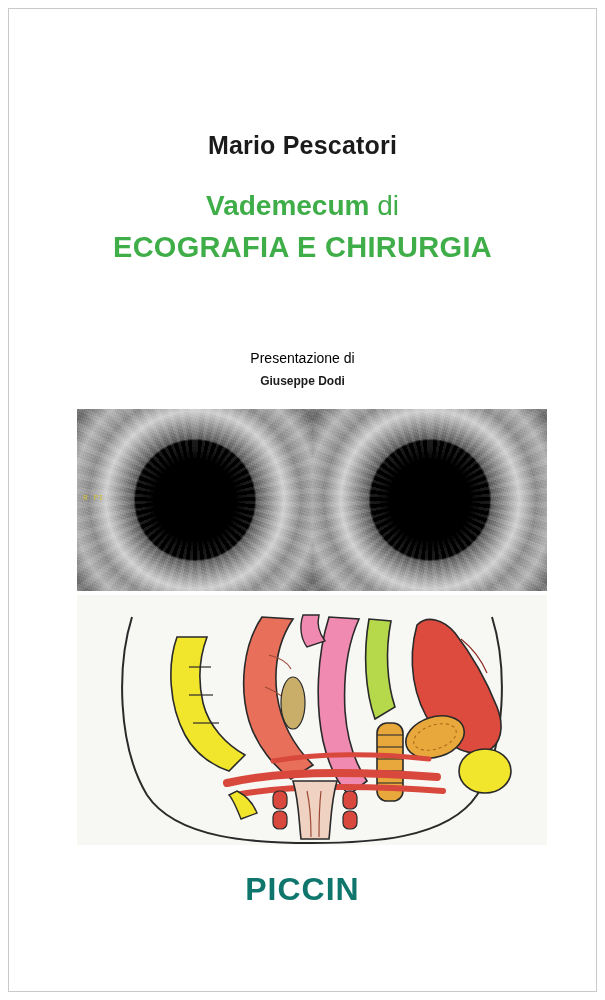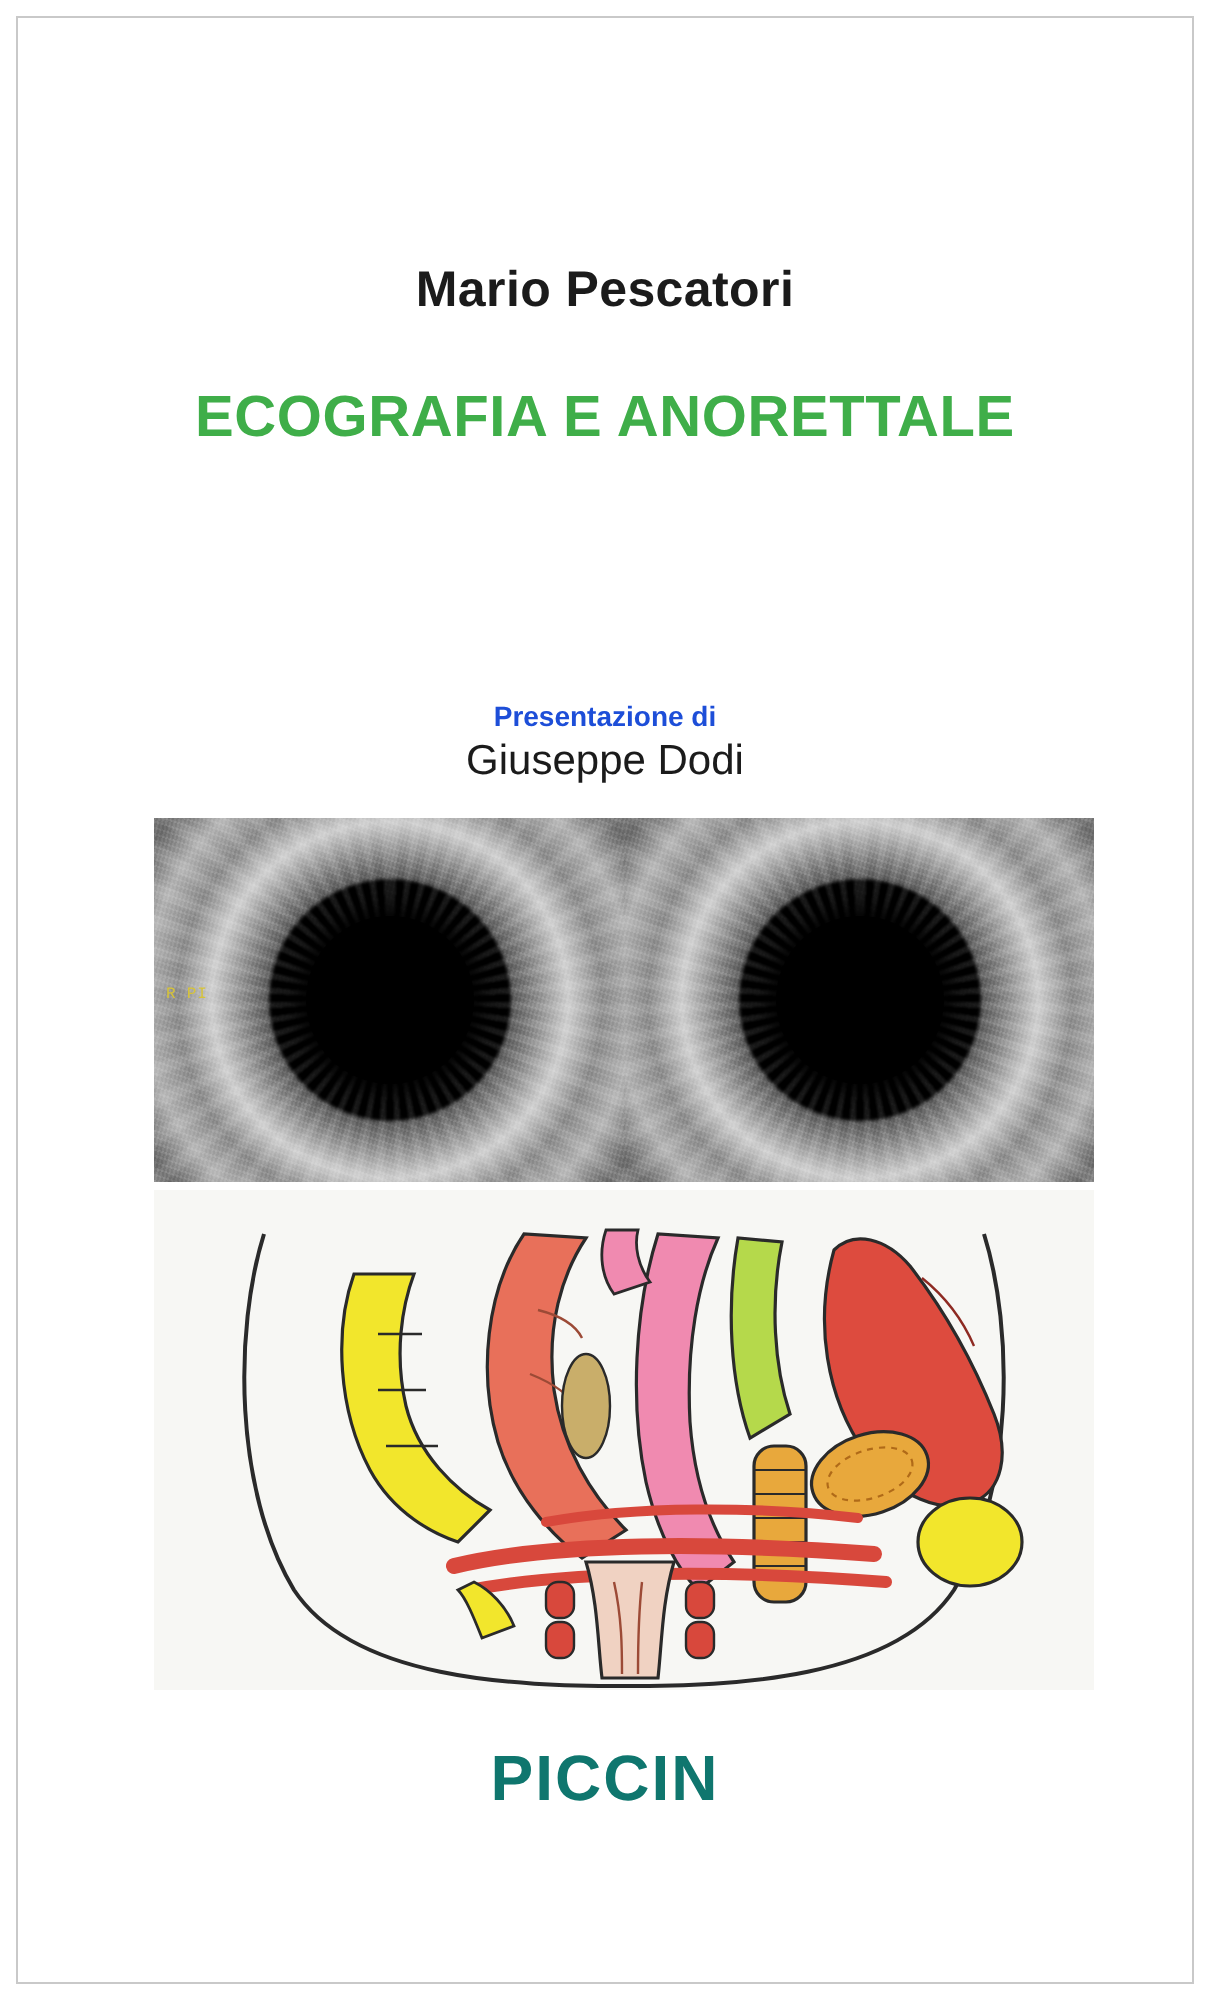--- a/index.html
+++ b/index.html
@@ -73,27 +73,26 @@
   }
   .presentation {
     position: absolute;
     left: 0;
     right: 0;
     top: 338px;
     text-align: center;
   }
   .presentation-label {
     font-size: 14px;
-    color: #1d4ed8;
+    color: #000000;
     line-height: 22px;
-    font-weight: bold;
   }
   .presentation-name {
-    font-size: 21px;
-    font-weight: normal;
+    font-size: 12px;
+    font-weight: bold;
     color: #1b1b1b;
     line-height: 24px;
   }
   
   .us-row {
     position: absolute;
     left: 68px;
     top: 400px;
     width: 470px;
     height: 182px;
@@ -192,21 +191,24 @@
 </style>
 </head>
 <body>
 
 <div class="page">
   <div class="cover">
 
     <div class="author">Mario Pescatori</div>
 
     <div class="title-block">
-      <div class="title-line2">ECOGRAFIA E ANORETTALE</div>
+      <div class="title-line1">
+        <span class="strong">Vademecum</span><span class="light"> di</span>
+      </div>
+      <div class="title-line2">ECOGRAFIA E CHIRURGIA</div>
     </div>
 
     <div class="presentation">
       <div class="presentation-label">Presentazione di</div>
       <div class="presentation-name">Giuseppe Dodi</div>
     </div>
 
     <div class="us-row">
       <div class="us-img">
         <div class="us-tissue"></div>

